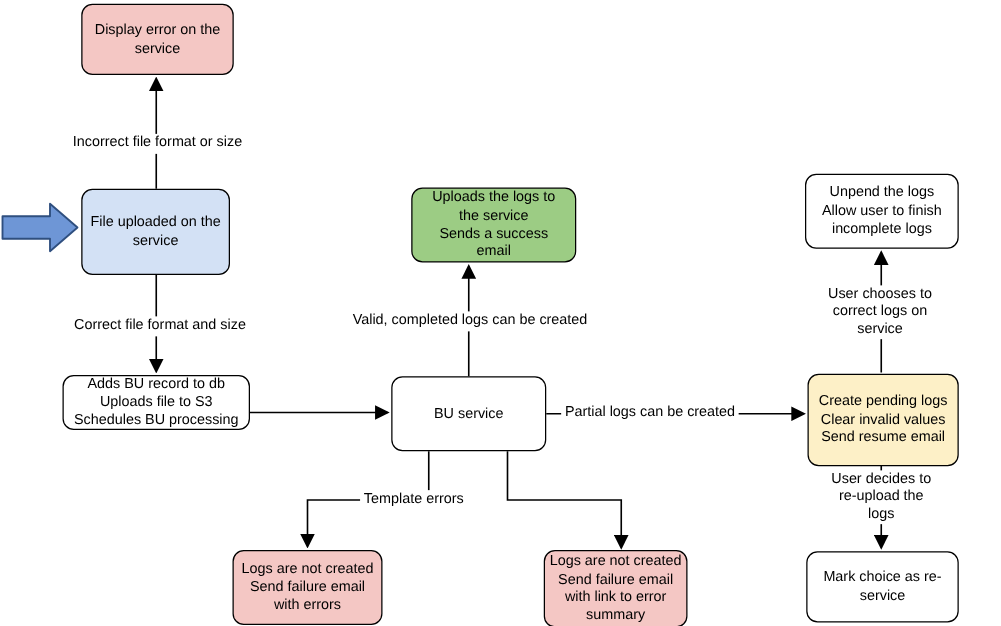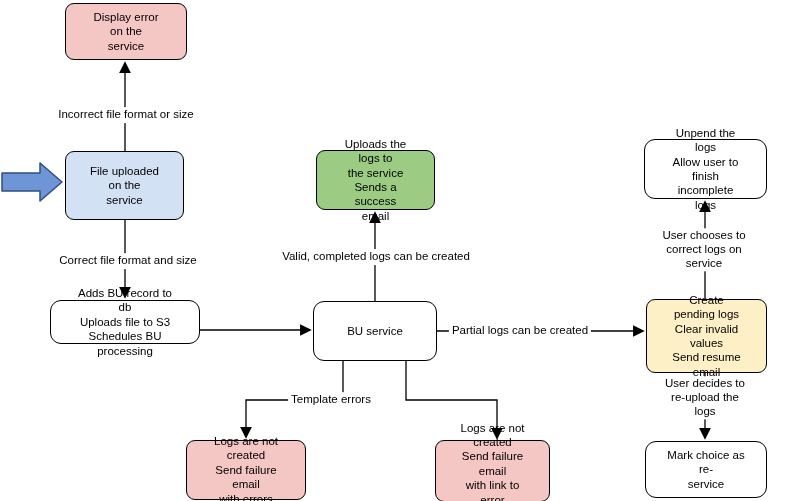--- a/index.html
+++ b/index.html
@@ -13,27 +13,27 @@
     font-family:"Liberation Sans","DejaVu Sans",sans-serif; color:#000; overflow:hidden;
   }
   #edges{position:absolute;left:0;top:0;}
   .edge{stroke:var(--color-edge,#000);stroke-width:1.3;fill:none;}
   .input-arrow{fill:var(--color-input_arrow_fill,#6e96d6);stroke:var(--color-input_arrow_stroke,#2f4f7f);stroke-width:1.5;stroke-linejoin:round;}
   .node{
     position:absolute; box-sizing:border-box;
     border:1.3px solid var(--color-node_stroke,#000); border-radius:9px;
     display:flex; align-items:center; justify-content:center;
     text-align:center; font-size:11.5px; line-height:1.25;
-    white-space:pre-line; padding:2px 21px;
+    white-space:pre-line; padding:2px 3px;
   }
   .fill-pink{background:var(--color-pink);}
   .fill-blue{background:var(--color-blue);}
   .fill-green{background:var(--color-green);}
   .fill-yellow{background:var(--color-yellow);}
-  .fill-white{background:var(--color-white);border-radius:11px;}
+  .fill-white{background:var(--color-white);}
   .edge-label{
     position:absolute; transform:translate(-50%,-50%);
     background:var(--color-white,#fff); padding:1px 3px;
     font-size:11.5px; line-height:1.2; text-align:center; white-space:pre-line;
   }
 </style>
 </head>
 <body>
 
 <div id="canvas">
@@ -59,21 +59,21 @@
   <div class="node fill-pink" style="left:65px;  top:3px;   width:122px; height:57px">Display error on the
 service</div>
 
   <div class="node fill-blue" style="left:65px;  top:151px; width:119px; height:69px">File uploaded on the
 service</div>
 
   <div class="node fill-white" style="left:50px;  top:300px; width:150px; height:44px">Adds BU record to db
 Uploads file to S3
 Schedules BU processing</div>
 
-  <div class="node fill-green" style="left:316px; top:150px; width:119px; height:60px">Uploads the logs to
+  <div class="node fill-green" style="left:329px; top:150px; width:132px; height:60px">Uploads the logs to
 the service
 Sends a success
 email</div>
 
   <div class="node fill-white" style="left:313px; top:301px; width:124px; height:60px">BU service</div>
 
   <div class="node fill-yellow" style="left:646px; top:299px; width:121px; height:74px">Create pending logs
 Clear invalid values
 Send resume email</div>
 

